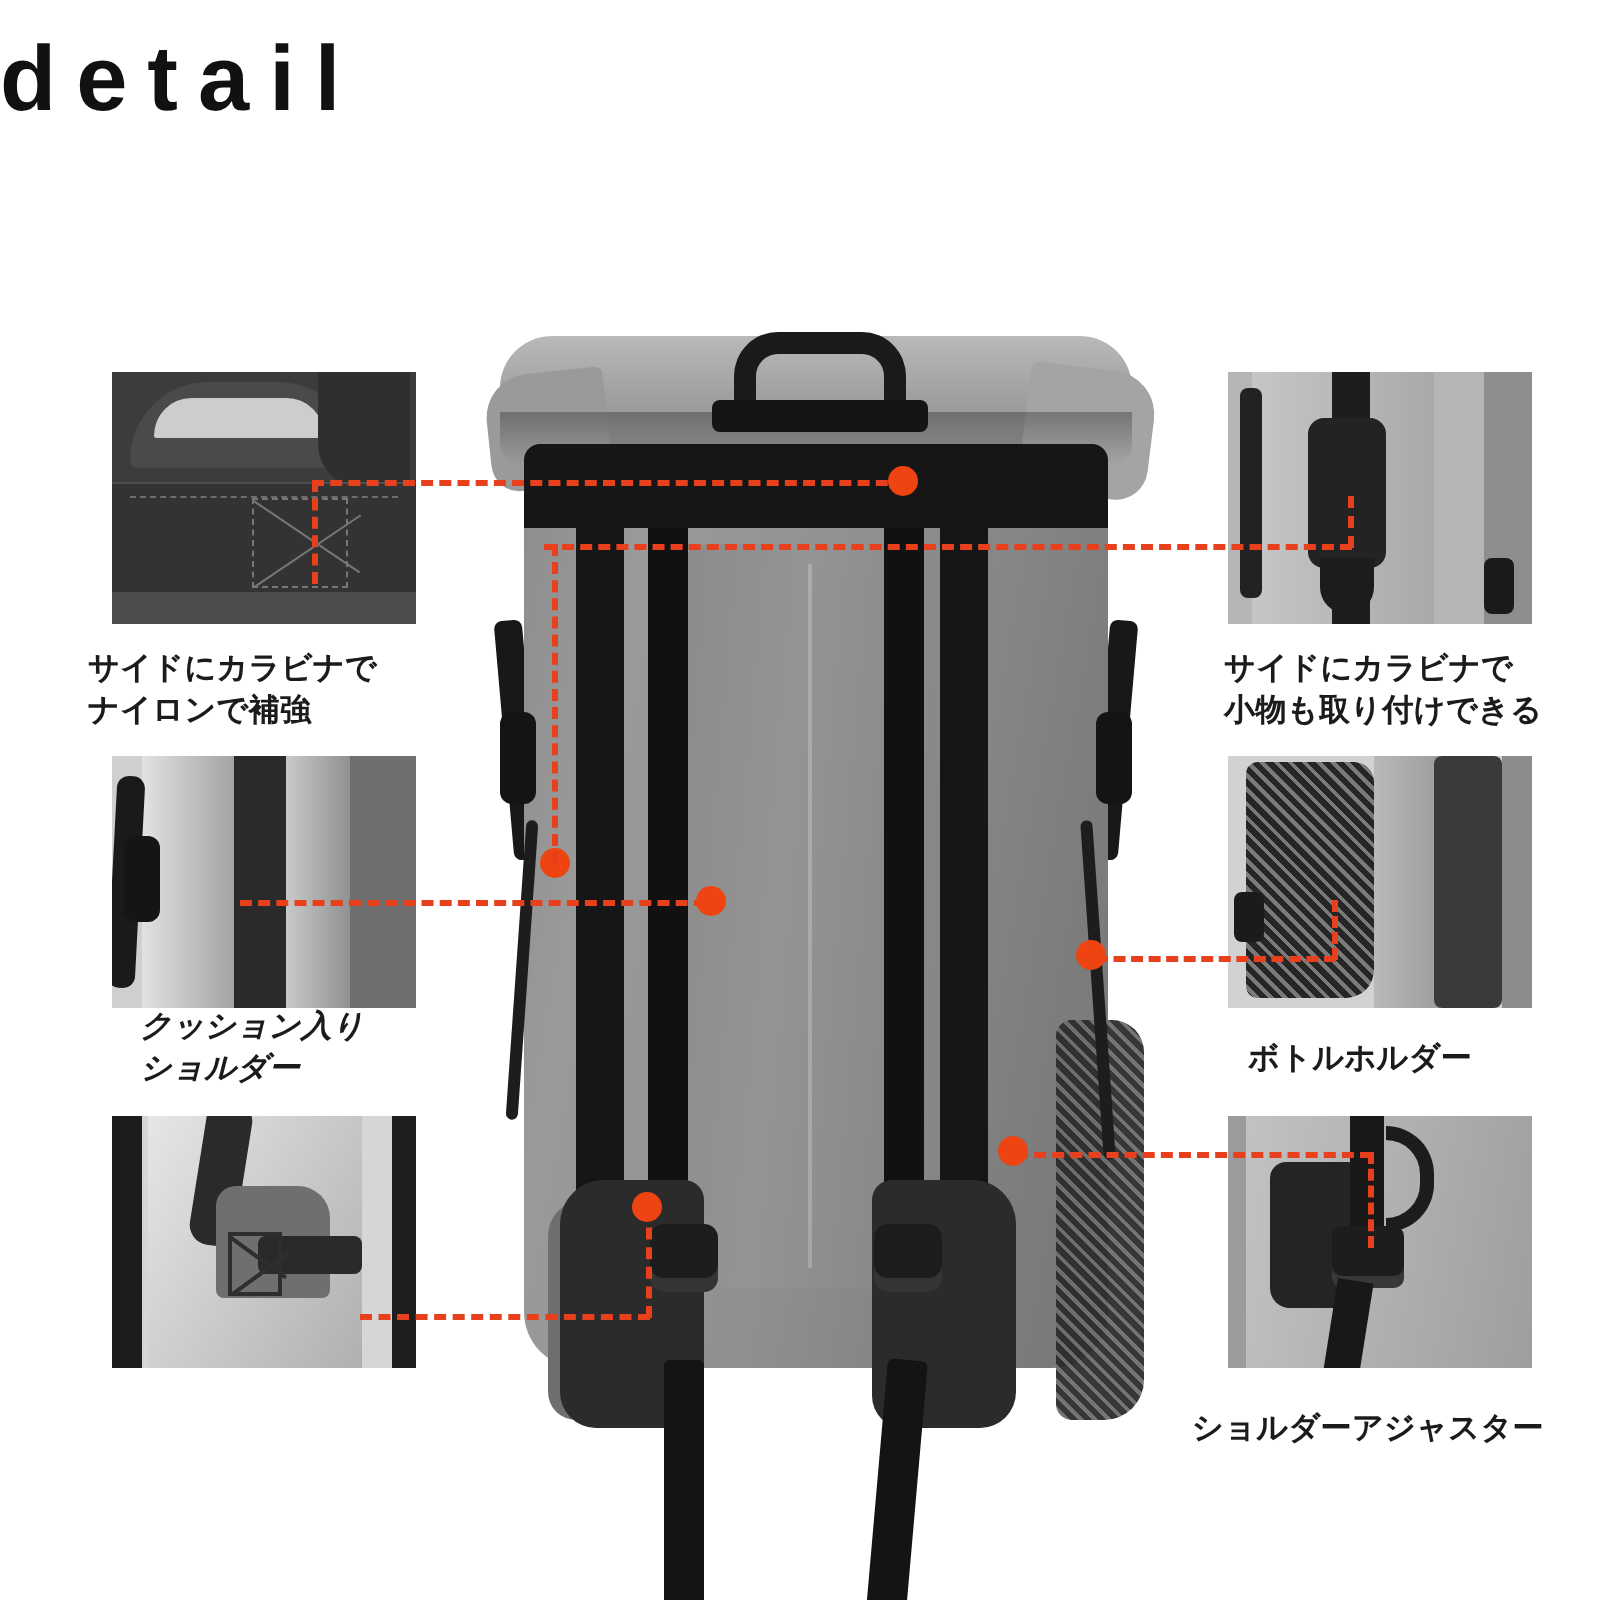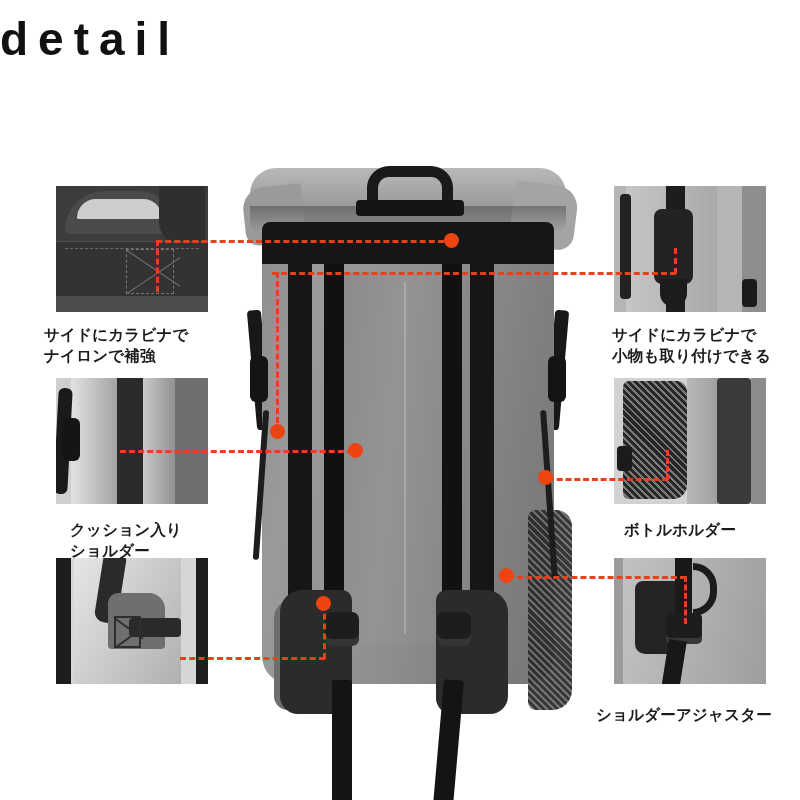--- a/index.html
+++ b/index.html
@@ -326,21 +326,21 @@
     <div class="inner">
       <div class="ml-bg"></div>
       <div class="ml-grey"></div>
       <div class="ml-pad"></div>
       <div class="ml-pad2"></div>
       <div class="ml-right"></div>
       <div class="ml-strap"></div>
       <div class="ml-clip"></div>
     </div>
   </div>
-  <div class="caption" style="left:70px;top:520px;width:190px;">クッション入り
+  <div class="caption" style="left:70px;top:504px;width:190px;font-style:italic;">クッション入り
 ショルダー</div>
 
   <div class="photo" style="left:614px;top:378px;width:152px;height:126px;">
     <div class="inner">
       <div class="mr-bg"></div>
       <div class="mr-grey"></div>
       <div class="mr-dark"></div>
       <div class="mr-edge"></div>
       <div class="mr-mesh"></div>
       <div class="mr-clip"></div>

